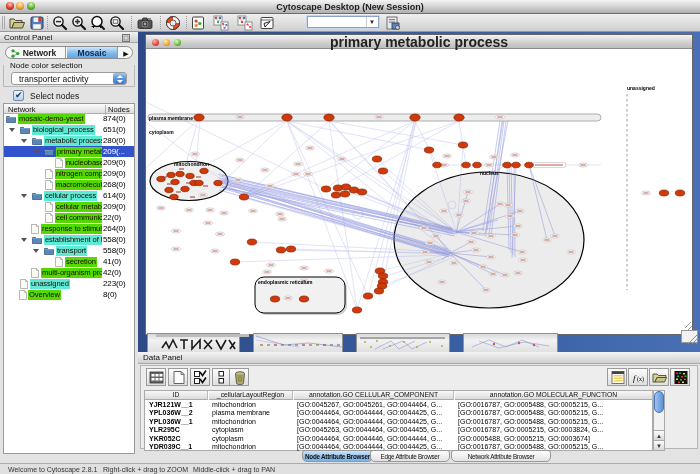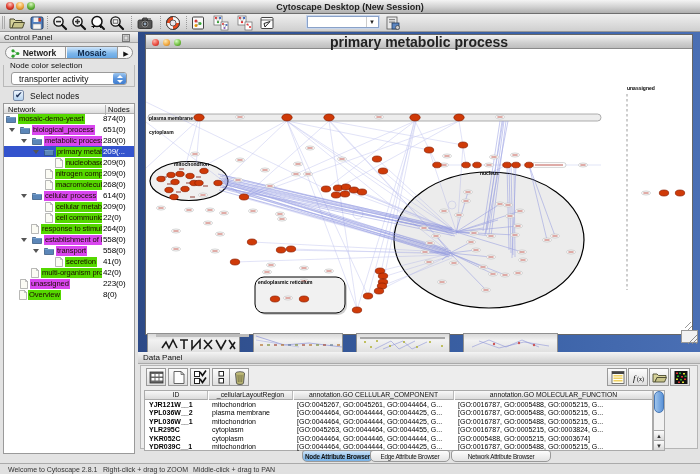--- a/index.html
+++ b/index.html
@@ -39,21 +39,21 @@
 #chk:before{content:"\2714";position:absolute;left:1px;top:-1.5px;font-size:9px;color:#1c2f55;}
 #chklbl{left:30px;top:59px;font-size:8.5px;color:#111;}
 #tree{left:3px;top:71px;width:132px;height:351px;background:#fff;border:1px solid #9a9a9a;overflow:hidden;}
 #treehead{position:absolute;left:0;top:0;width:130px;height:10px;background:linear-gradient(#fbfbfb,#dcdcdc);border-bottom:1px solid #b0b0b0;font-size:7.5px;color:#111;}
 #treehead .c1{position:absolute;left:4px;top:1px;}
 #treehead .c2{position:absolute;left:101px;top:1px;border-left:1px solid #b0b0b0;padding-left:2px;height:10px;}
 .trow{position:absolute;left:-4px;width:134px;height:11px;font-size:7.6px;letter-spacing:-0.1px;}
 .trow .lbl{position:absolute;top:1px;height:10px;line-height:10px;padding:0 1px;color:#1c0c00;white-space:nowrap;overflow:hidden;}
 .trow .cnt{position:absolute;left:103px;top:1px;color:#000;font-size:8px;}
 .bg-g{background:#55d800;}
-.bg-r{background:#d946ef;}
+.bg-r{background:#5eead4;}
 .sel{background:#3353cd;}
 .sel .cnt{color:#fff;}
 .tri{position:absolute;top:4px;width:0;height:0;border-left:3.5px solid transparent;border-right:3.5px solid transparent;border-top:4.5px solid #555;}
 .fold{position:absolute;top:2px;width:10px;height:8px;}
 .file{position:absolute;top:1px;width:8px;height:10px;}
 
 #netarea{left:138px;top:32px;width:562px;height:320px;background:linear-gradient(90deg,#2d4a87,#3c63a8 70%,#4a6fb4);}
 #iframe{position:absolute;left:7px;top:2px;width:548px;height:301px;border:1px solid #666;background:#fff;}
 #ifbar{position:absolute;left:0;top:0;width:546px;height:14px;background:linear-gradient(#f4f4f4,#cfcfcf 60%,#bdbdbd);border-bottom:1px solid #8a8a8a;}
 #ifbar .title{width:100%;text-align:center;font-size:14px;font-weight:bold;color:#222;line-height:14px;}

